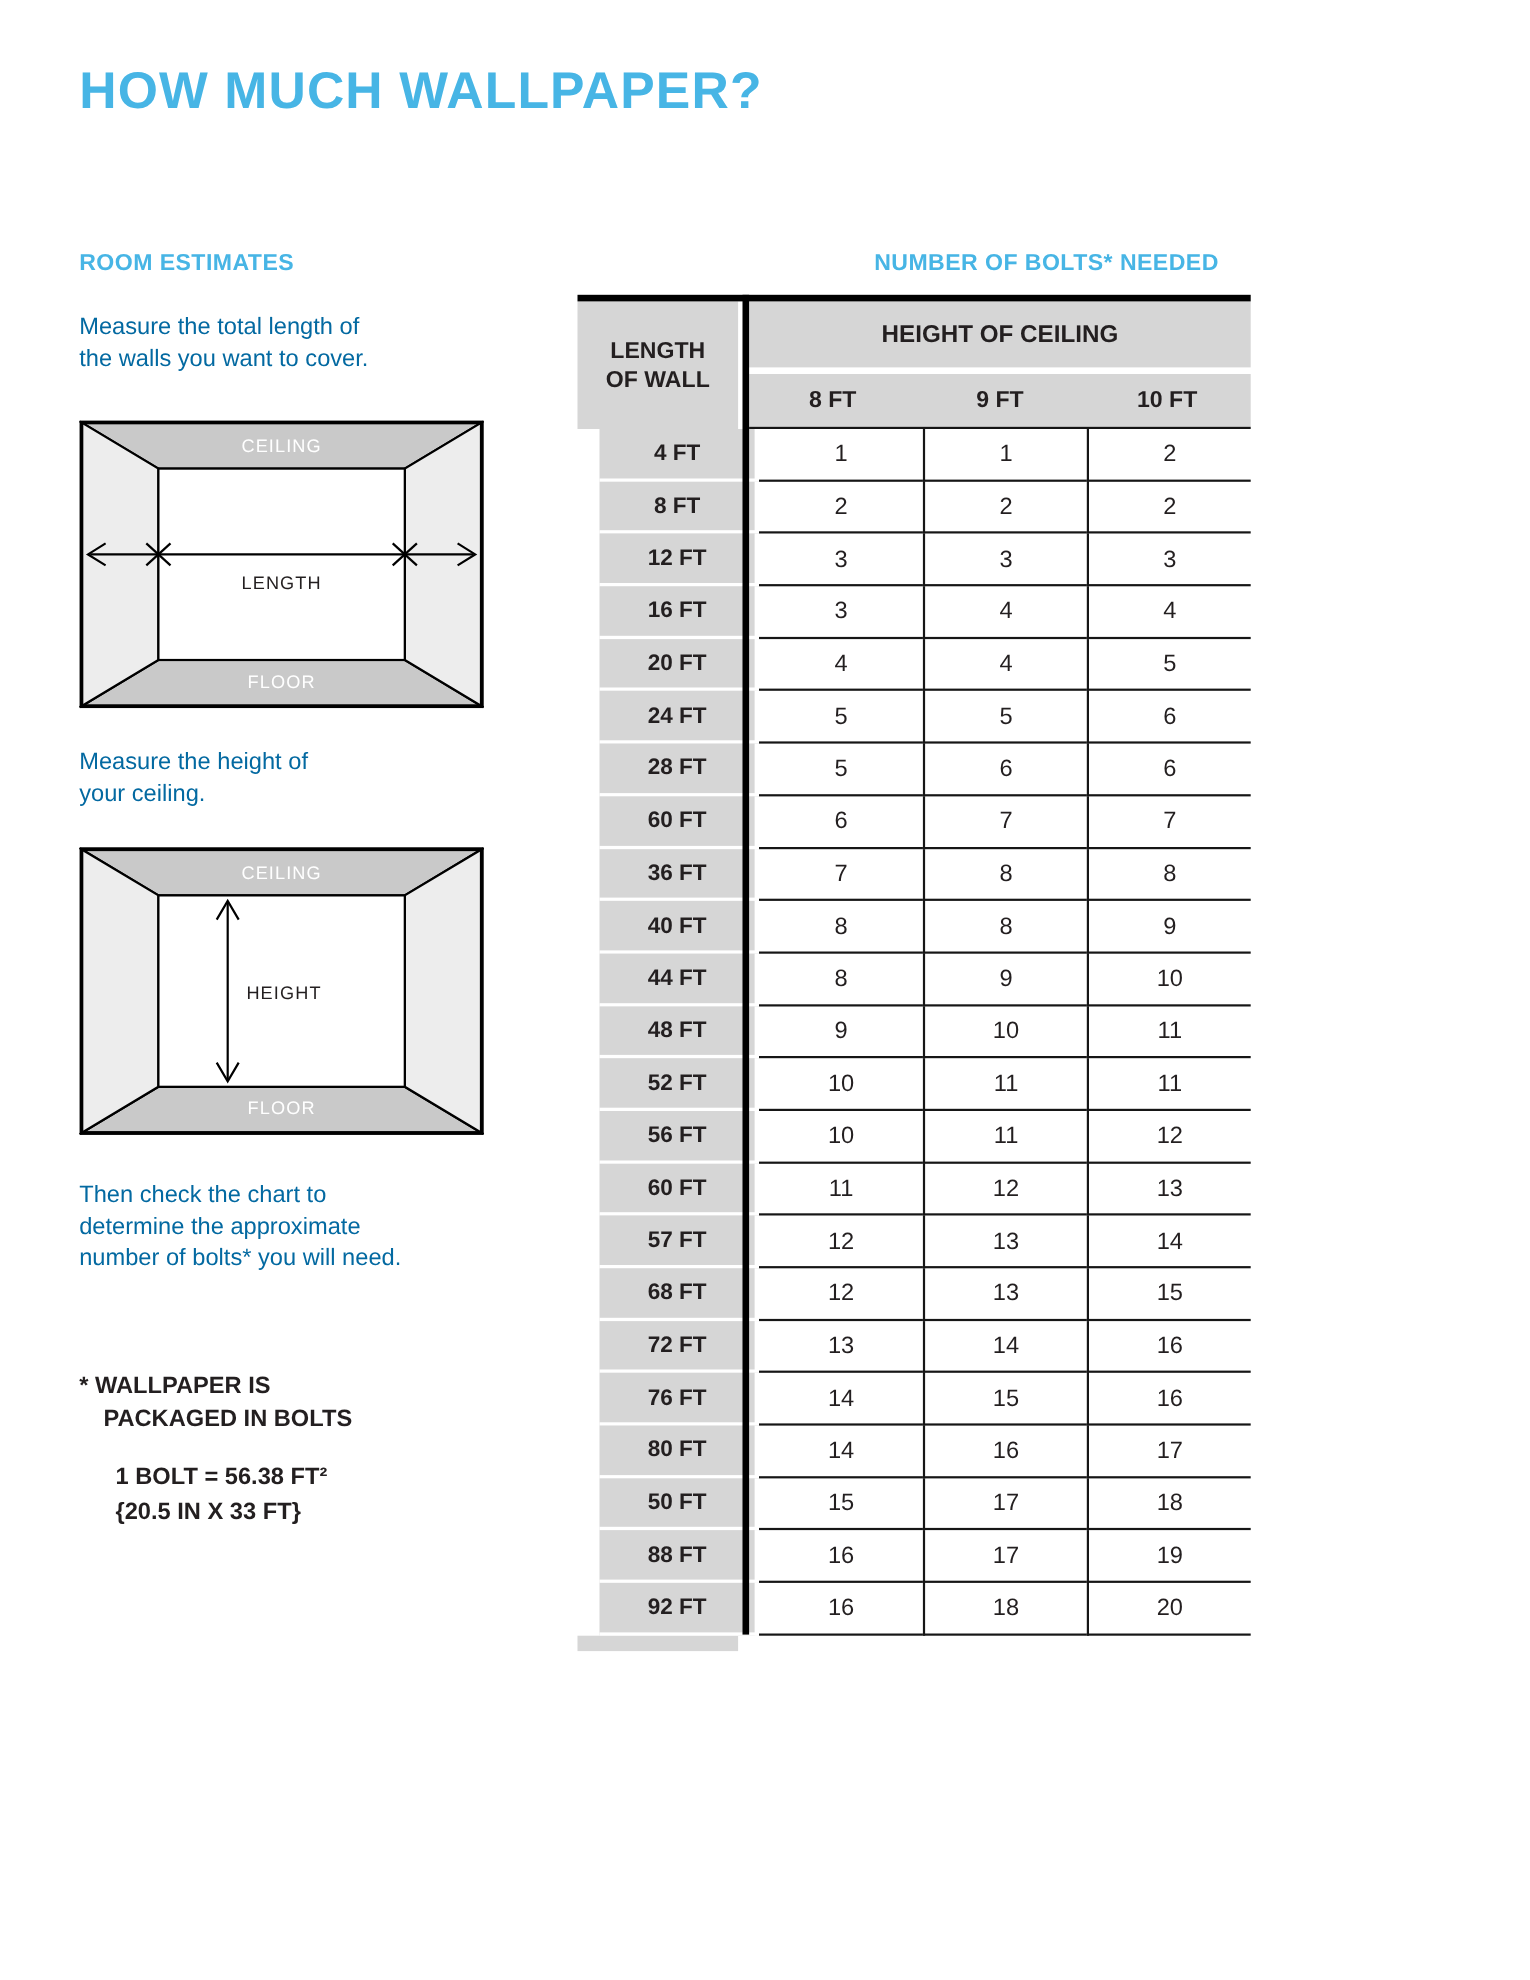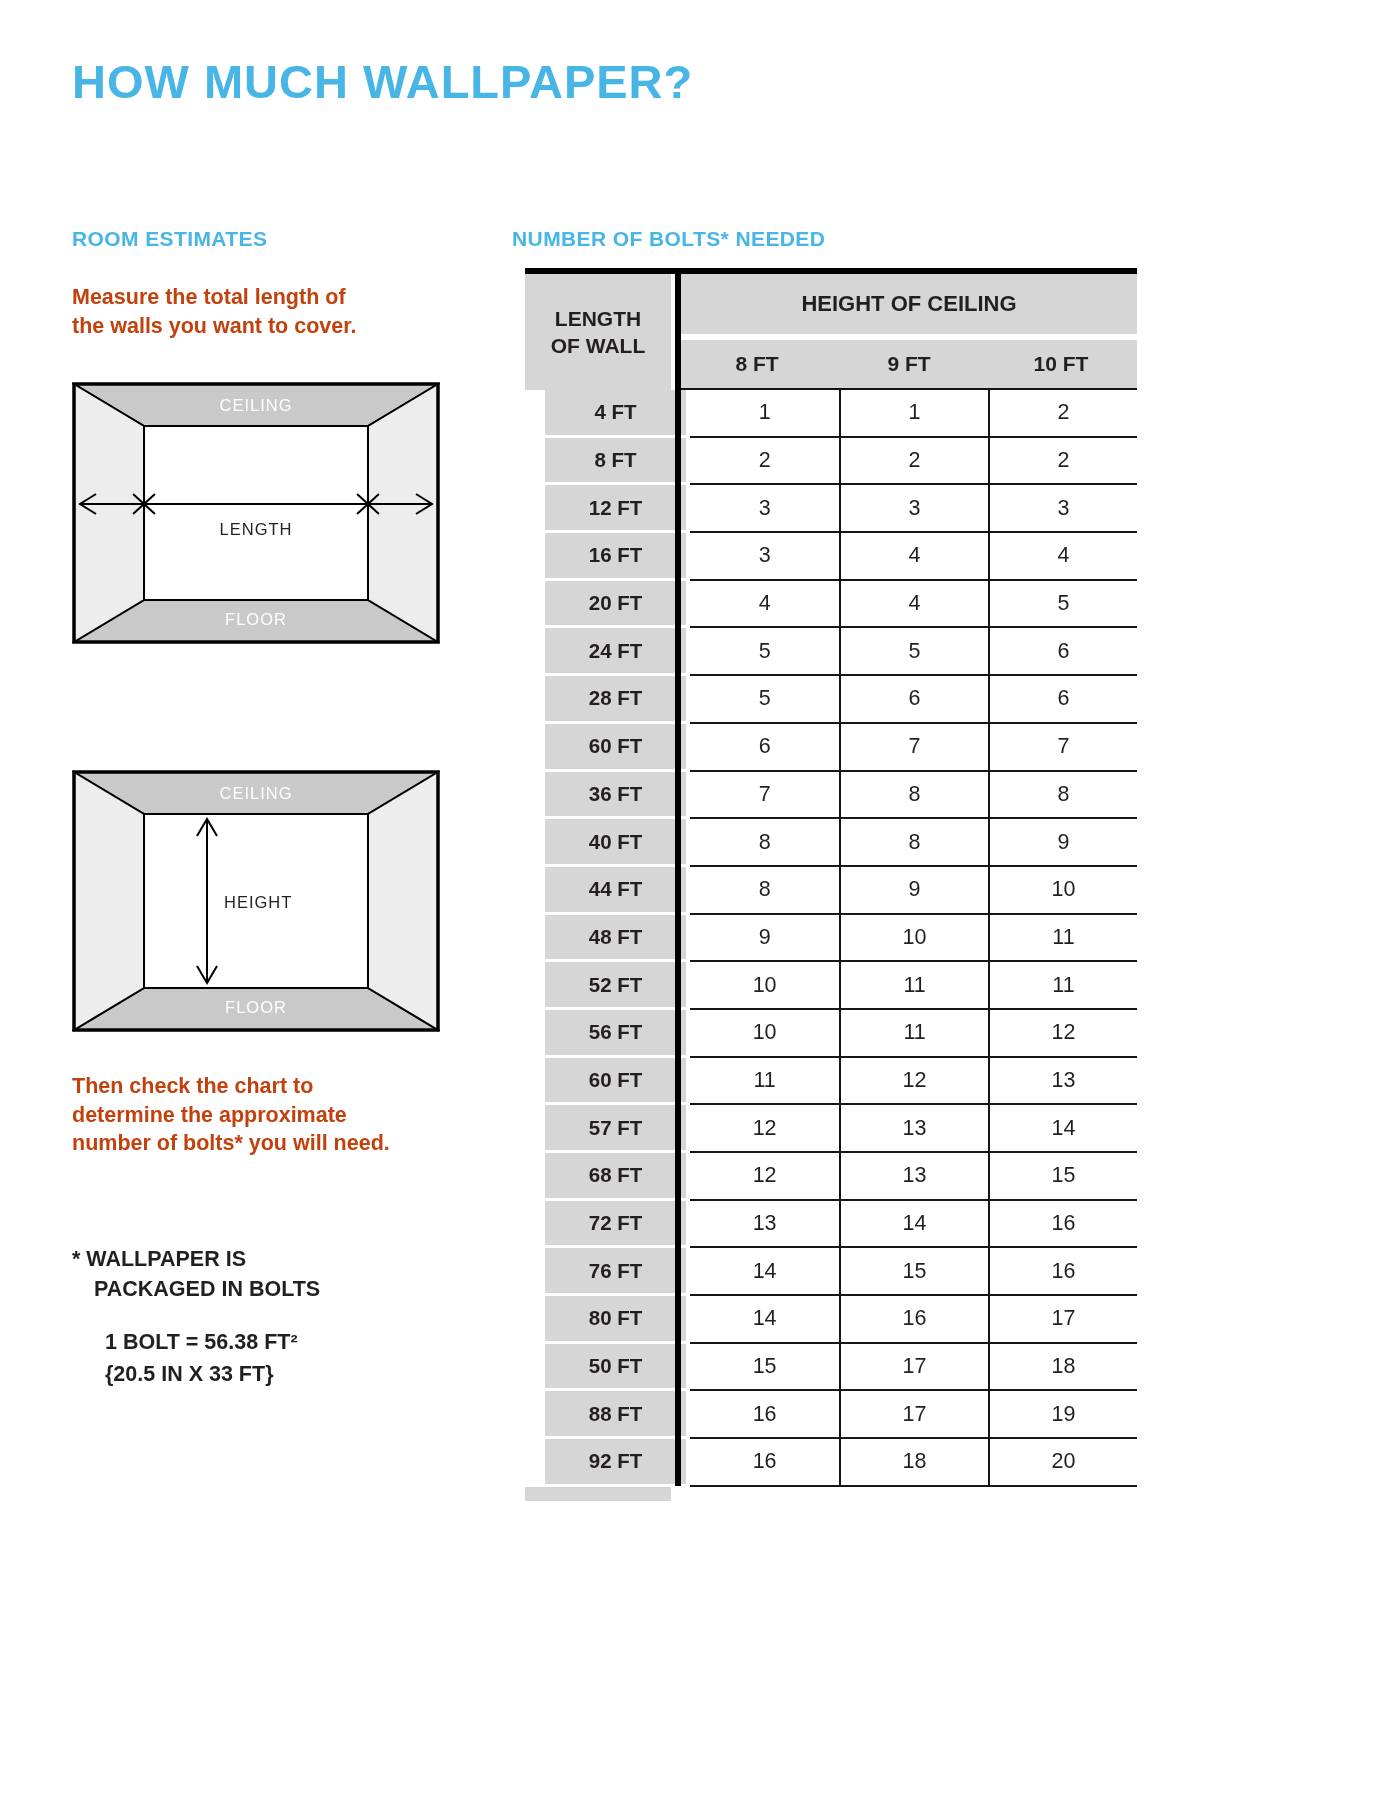--- a/index.html
+++ b/index.html
@@ -10,21 +10,21 @@
   .abs { position:absolute; }
 
   .title {
     left:72px; top:56px; font-size:47px; font-weight:bold;
     color:#47b5e5; letter-spacing:1px; line-height:1.1;
   }
   .sec-head {
     font-size:21px; font-weight:bold; color:#47b5e5; letter-spacing:0.4px;
   }
   .body-text {
-    font-size:21.5px; line-height:1.33; white-space:pre-line; color:#c2410c;font-weight:bold;
+    font-size:21.5px; line-height:1.33; white-space:pre-line; color:#0369a1;
   }
   .foot-bold {
     font-size:21.5px; font-weight:bold; line-height:1.4; color:#231f20;
   }
   .foot-indent { padding-left:22px; }
   .boltinfo { line-height:1.5; }
 
   
   .tbl { position:absolute; left:525px; top:268px; width:612px; }
   .topline { position:absolute; left:0; top:0; width:612px; height:6px; background:#000; z-index:3; }
@@ -87,20 +87,22 @@
       <line x1="61" y1="112" x2="83" y2="132"></line>
       <line x1="61" y1="132" x2="83" y2="112"></line>
       <line x1="285" y1="112" x2="307" y2="132"></line>
       <line x1="285" y1="132" x2="307" y2="112"></line>
     </g>
     <text x="184" y="29" text-anchor="middle" fill="#ffffff" font-size="16.5" letter-spacing="1">CEILING</text>
     <text x="184" y="243" text-anchor="middle" fill="#ffffff" font-size="16.5" letter-spacing="1">FLOOR</text>
     <text x="184" y="153" text-anchor="middle" fill="#231f20" font-size="16.5" letter-spacing="1">LENGTH</text>
   </svg>
 
+  <div class="abs body-text" style="left:72px; top:678px; width:400px;">Measure the height of
+your ceiling.</div>
 
   <svg class="abs diag" style="left:72px; top:770px;" width="368" height="262" viewBox="0 0 368 262">
     <polygon points="2,2 366,2 296,44 72,44" fill="#c9c9c9" stroke="#000" stroke-width="2"></polygon>
     <polygon points="2,260 366,260 296,218 72,218" fill="#c9c9c9" stroke="#000" stroke-width="2"></polygon>
     <polygon points="2,2 72,44 72,218 2,260" fill="#ededed" stroke="#000" stroke-width="2"></polygon>
     <polygon points="366,2 296,44 296,218 366,260" fill="#ededed" stroke="#000" stroke-width="2"></polygon>
     <rect x="72" y="44" width="224" height="174" fill="#ffffff" stroke="#000" stroke-width="2"></rect>
     <rect x="2" y="2" width="364" height="258" fill="none" stroke="#000" stroke-width="3.5"></rect>
     <g stroke="#000" stroke-width="2" fill="none">
       <line x1="135" y1="50" x2="135" y2="212"></line>
@@ -119,21 +121,21 @@
   <div class="abs foot-bold" style="left:72px; top:1244px;">
     <div>* WALLPAPER IS</div>
     <div class="foot-indent">PACKAGED IN BOLTS</div>
   </div>
 
   <div class="abs foot-bold boltinfo" style="left:72px; top:1326px;margin-left:33px;">
     <div>1 BOLT = 56.38 FT²</div>
     <div>{20.5 IN X 33 FT}</div>
   </div>
 
-  <div class="abs sec-head" style="left:512px; top:227px; width:612px; text-align:left;">NUMBER OF BOLTS* NEEDED</div>
+  <div class="abs sec-head" style="left:496px; top:227px; width:612px; text-align:right;">NUMBER OF BOLTS* NEEDED</div>
 
   <div class="tbl">
     <div class="topline"></div>
     <div class="vdivider"></div>
 
     <div class="thead">
       <div class="corner">LENGTH
 OF WALL</div>
       <div class="ghead">HEIGHT OF CEILING</div>
       <div class="subrow">

